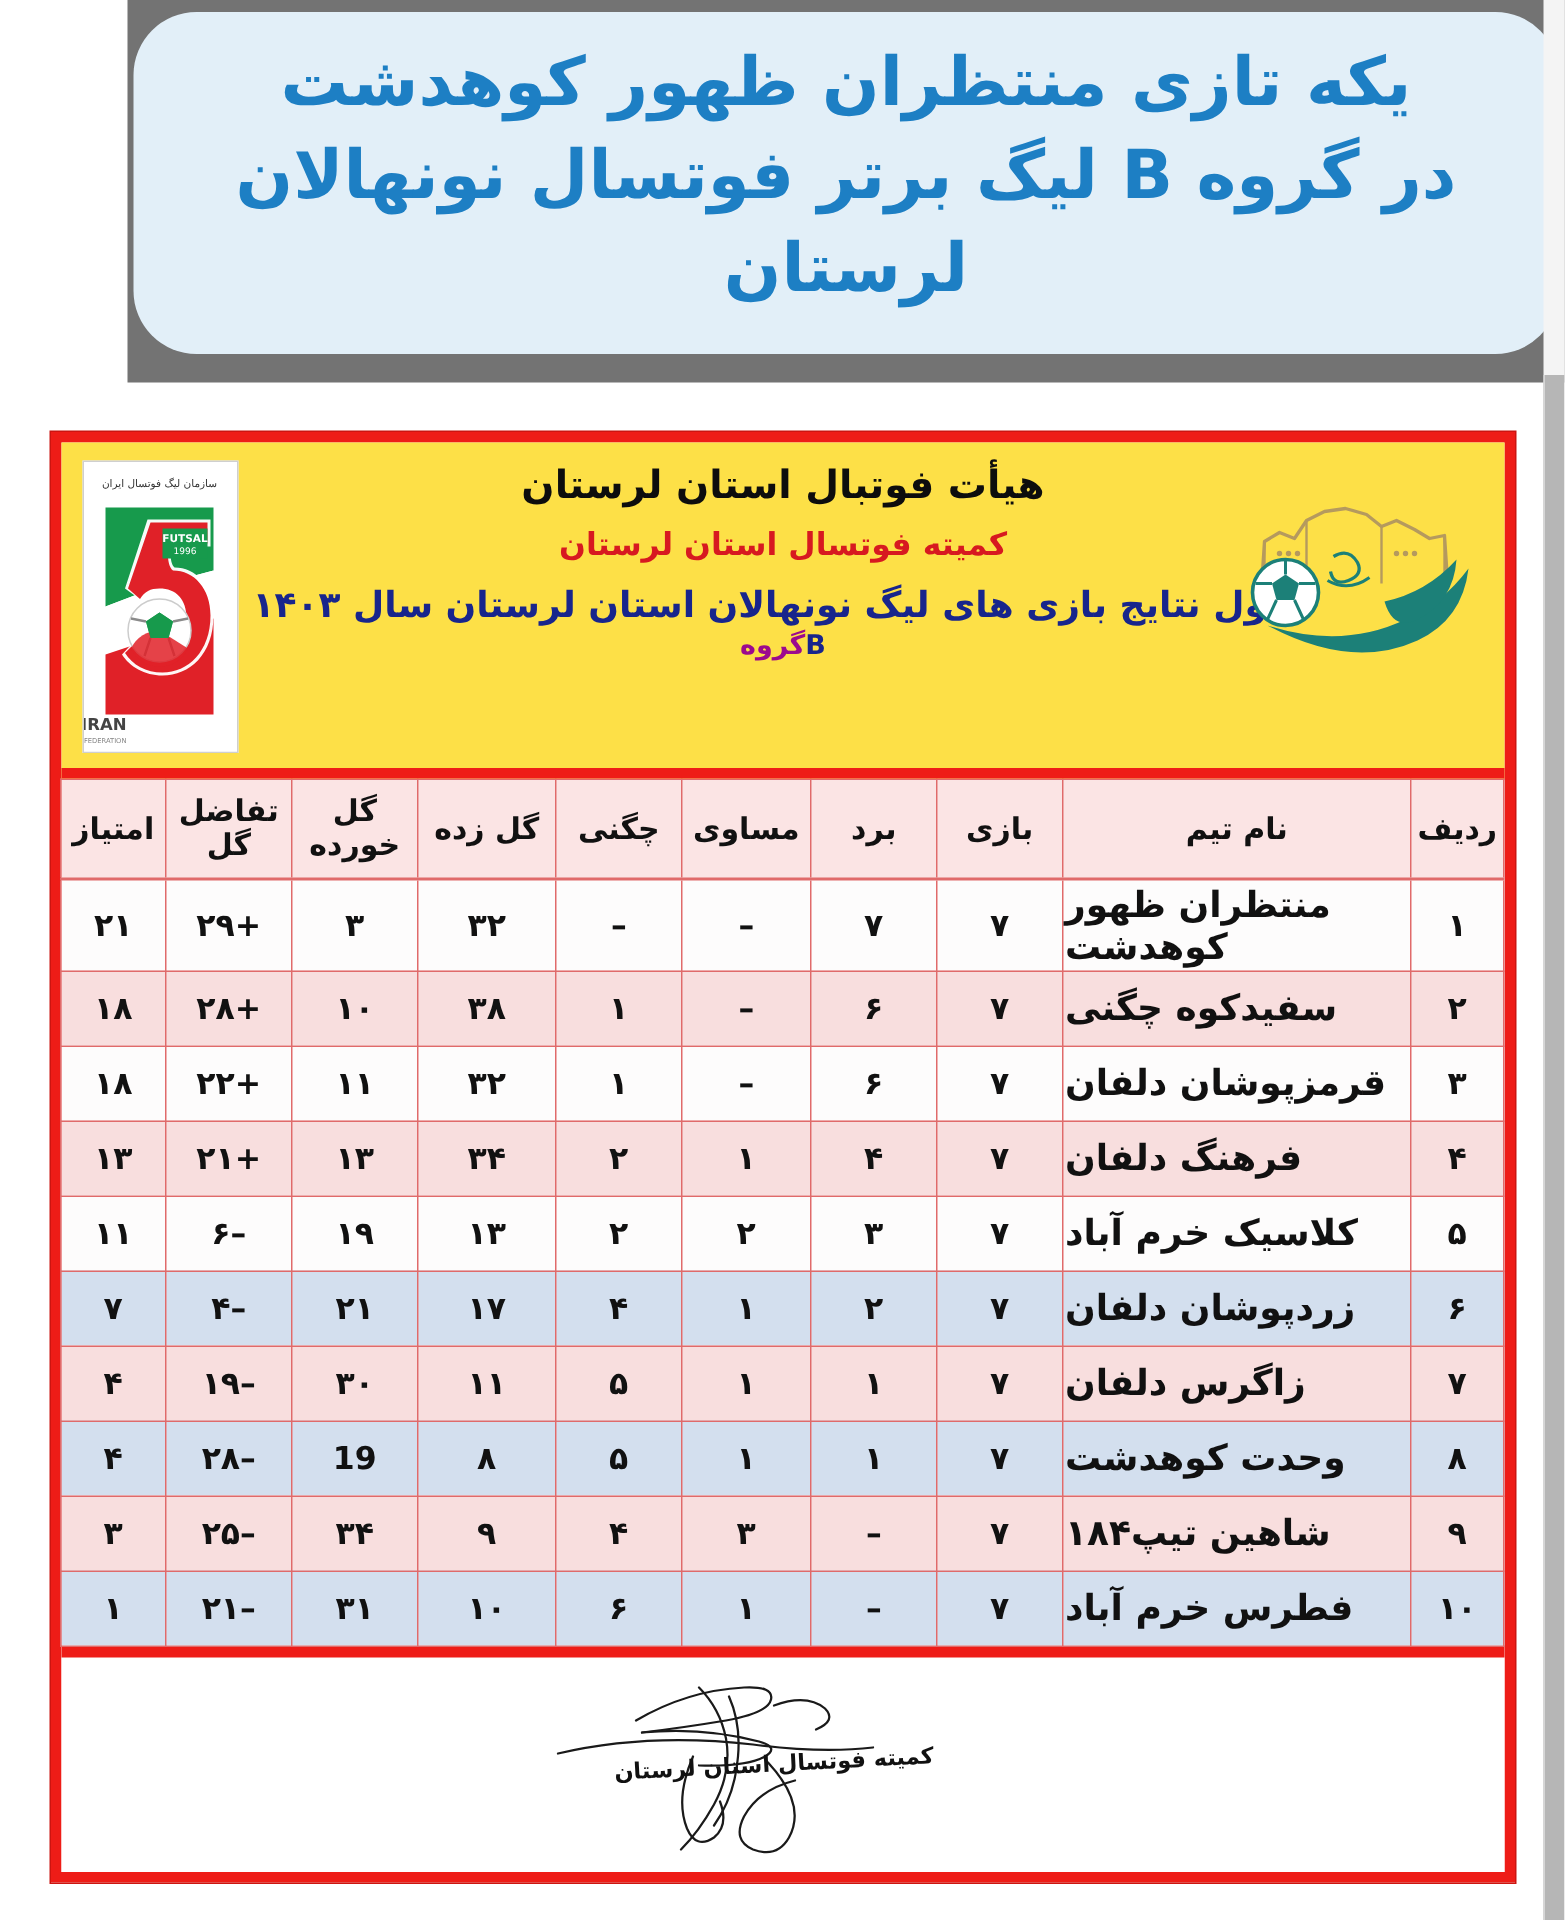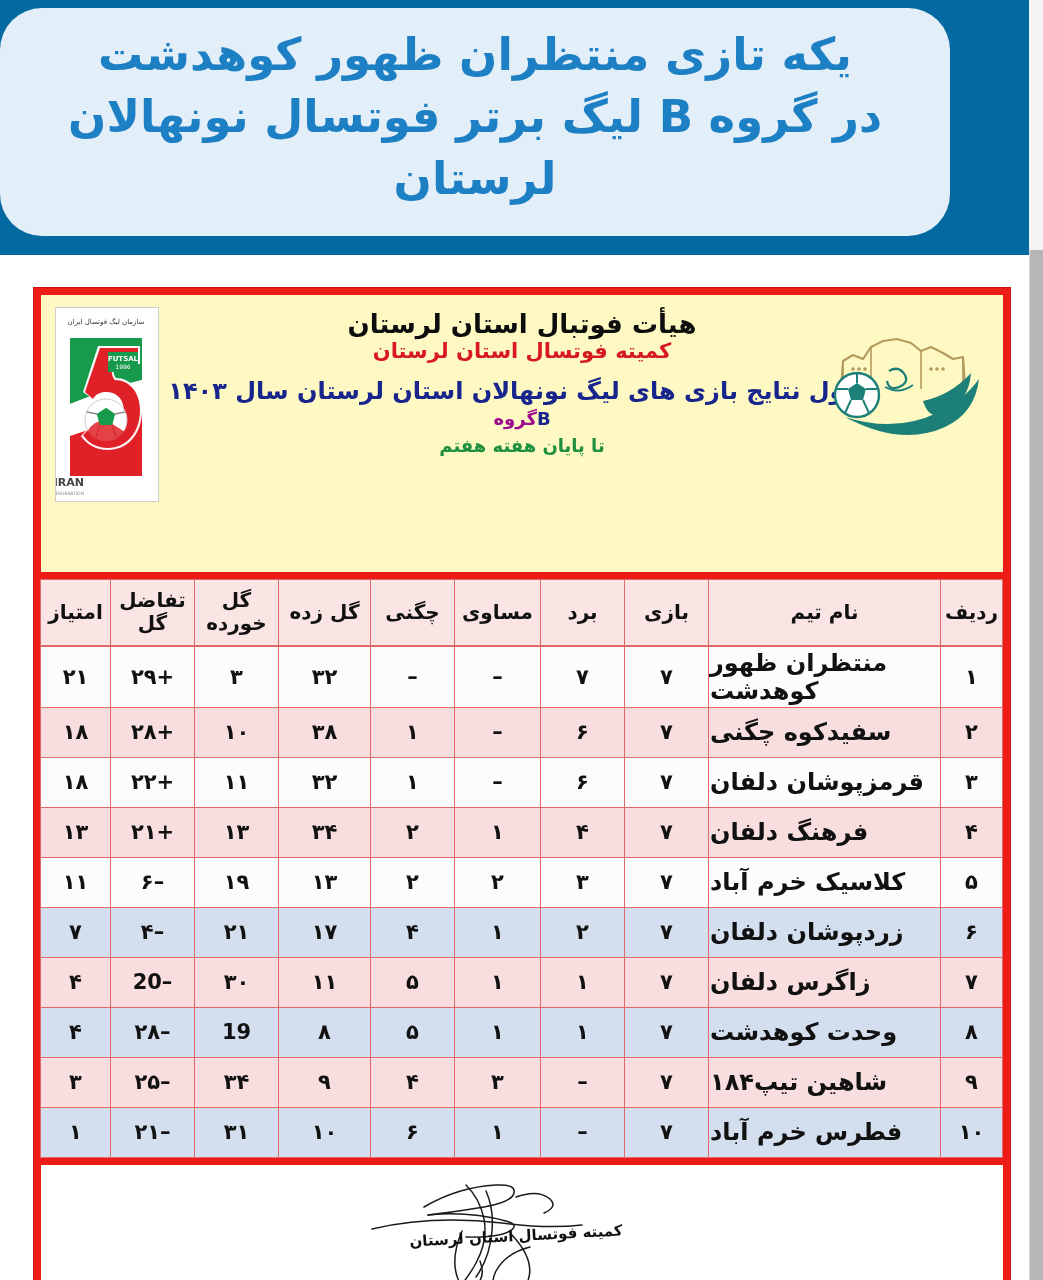--- a/index.html
+++ b/index.html
@@ -13,26 +13,26 @@
 
   body {
     font-family: "DejaVu Sans", "Liberation Sans", sans-serif;
     background: #ffffff;
     position: relative;
   }
 
   
   .headline-wrap {
     position: relative;
-    width: 1043px;
+    width: 958px;
     height: 255px;
-    background: #0369a1;
+    background: #737373;
     display: flex;
     align-items: flex-start;
-    justify-content: flex-end;
+    justify-content: center;
     padding-top: 8px;
   }
   .headline-box {
     background: #e2eff8;
     border-radius: 42px;
     padding: 16px 46px 26px 46px;
     width: 950px;
     text-align: center;
   }
   .headline-text {
@@ -53,38 +53,39 @@
     right: 33px;
     width: 976px;
     background: #ffffff;
     border: 7px solid #ee1c17;
     outline: 1px solid #cc1410;
   }
 
   
   .letterhead {
     position: relative;
-    height: 284px;
-    background: #fef9c3;
+    height: 224px;
+    background: #fde047;
     border-bottom: 7px solid #ee1c17;
     overflow: hidden;
     text-decoration: underline;
   }
   .lh-center {
     position: absolute;
     top: 0; left: 0; right: 0;
     text-align: center;
     padding-top: 14px;
     direction: rtl;
   }
   .lh-line1 {
     color: #0d0d0d;
     font-size: 26px;
     font-weight: bold;
     letter-spacing: 0.5px;
+    margin-bottom: 12px;
   }
   .lh-line2 {
     color: #d71920;
     font-size: 21px;
     font-weight: bold;
     margin-bottom: 14px;
   }
   .lh-line3 {
     color: #18258c;
     font-size: 24px;
@@ -264,21 +265,20 @@
       </svg>
     </div>
 
     <div class="lh-center">
       <div class="lh-line1">هیأت فوتبال استان لرستان</div>
       <div class="lh-line2">کمیته فوتسال استان لرستان</div>
       <div class="lh-line3">جدول نتایج بازی های لیگ نونهالان استان لرستان سال ۱۴۰۳</div>
       <div class="lh-line4">
         <span class="latin">B</span><span>گروه</span>
       </div>
-      <div class="lh-line5">تا پایان هفته هفتم</div>
     </div>
 
     <div class="logo-lorestan">
       <svg viewBox="0 0 180 120" width="180" height="120" aria-hidden="true">
 
         <path d="M28 66 L30 36 L40 30 L50 34 L58 22 L70 16 L84 14 L98 18 L108 26 L118 22 L130 28 L140 34 L150 32 L152 62" fill="none" stroke="#b59a5e" stroke-width="2.2" stroke-linejoin="round"></path>
         <path d="M30 36 L30 66 M58 22 L58 68 M108 26 L108 64 M150 32 L150 60" fill="none" stroke="#b59a5e" stroke-width="1.6"></path>
         <circle cx="40" cy="44" r="1.8" fill="#b59a5e"></circle>
           <circle cx="46" cy="44" r="1.8" fill="#b59a5e"></circle>
           <circle cx="52" cy="44" r="1.8" fill="#b59a5e"></circle>
@@ -401,21 +401,21 @@
         </tr>
         <tr class="bg-pink">
           <td>۷</td>
           <td class="team">زاگرس  دلفان</td>
           <td>۷</td>
           <td>۱</td>
           <td>۱</td>
           <td>۵</td>
           <td>۱۱</td>
           <td>۳۰</td>
-          <td>–20</td>
+          <td>–۱۹</td>
           <td>۴</td>
         </tr>
         <tr class="bg-blue">
           <td>۸</td>
           <td class="team">وحدت کوهدشت</td>
           <td>۷</td>
           <td>۱</td>
           <td>۱</td>
           <td>۵</td>
           <td>۸</td>

